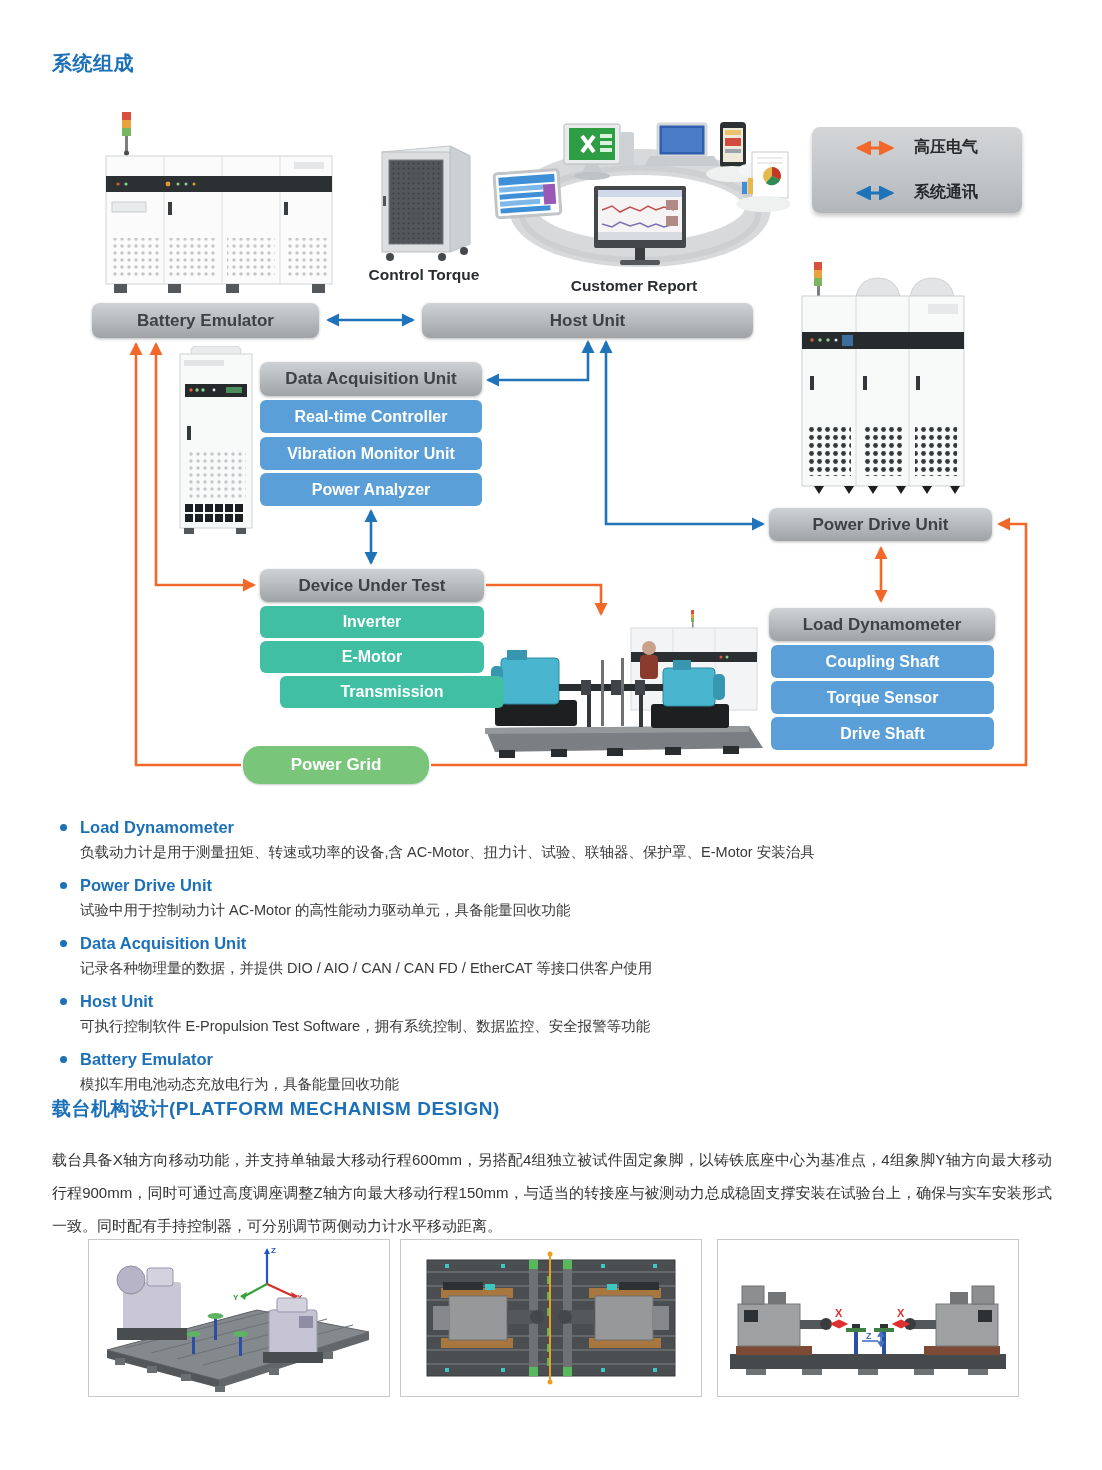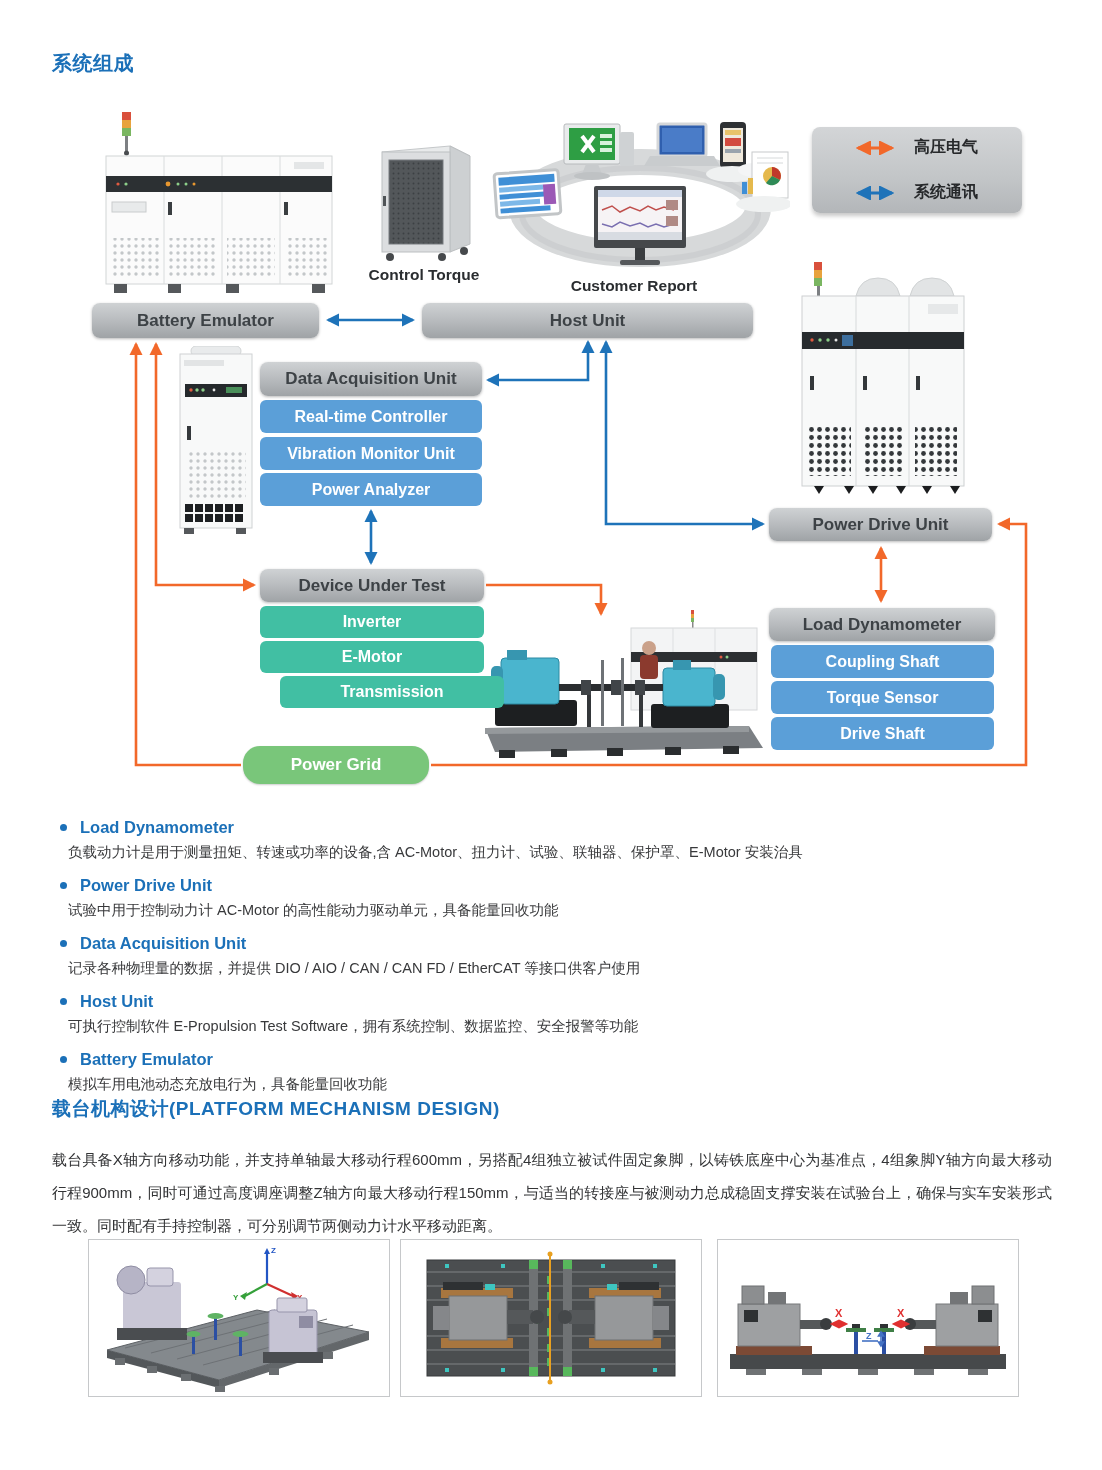--- a/index.html
+++ b/index.html
@@ -26,21 +26,21 @@
         background:linear-gradient(180deg,#d3d5d7 0%,#c2c5c7 60%,#b3b6b9 100%);
         box-shadow:0 3px 4px rgba(0,0,0,.22);display:flex;flex-direction:column;justify-content:center;gap:24px;padding-left:38px;box-sizing:border-box;}
   .legend-row{display:flex;align-items:center;gap:14px;}
   .legend-row span{font-size:16px;font-weight:700;color:#27292b;}
   
   .complist{position:absolute;left:52px;top:816px;width:1000px;}
   .citem{margin-bottom:11px;}
   .citem .hd{display:flex;align-items:center;gap:13px;line-height:23px;}
   .cdot{width:7px;height:7px;border-radius:50%;background:#1b70b8;margin-left:8px;flex:0 0 auto;}
   .ctitle{color:#1b70b8;font-size:16.5px;font-weight:700;}
-  .cdesc{margin:3px 0 0 16px;font-size:14.5px;color:#38393b;line-height:21px;}
+  .cdesc{margin:3px 0 0 28px;font-size:14.5px;color:#38393b;line-height:21px;}
   .para{position:absolute;left:52px;top:1143px;width:1000px;font-size:15px;line-height:33px;
         color:#333436;text-align:justify;font-weight:500;}
   
   .fig{position:absolute;top:1239px;height:156px;width:300px;border:1px solid #c6c8ca;background:#fff;z-index:2;}
   svg{display:block;}
   .ovl{position:absolute;left:0;top:0;z-index:2;pointer-events:none;}
   .img{position:absolute;z-index:1;}
 </style>
 </head>
 <body>

